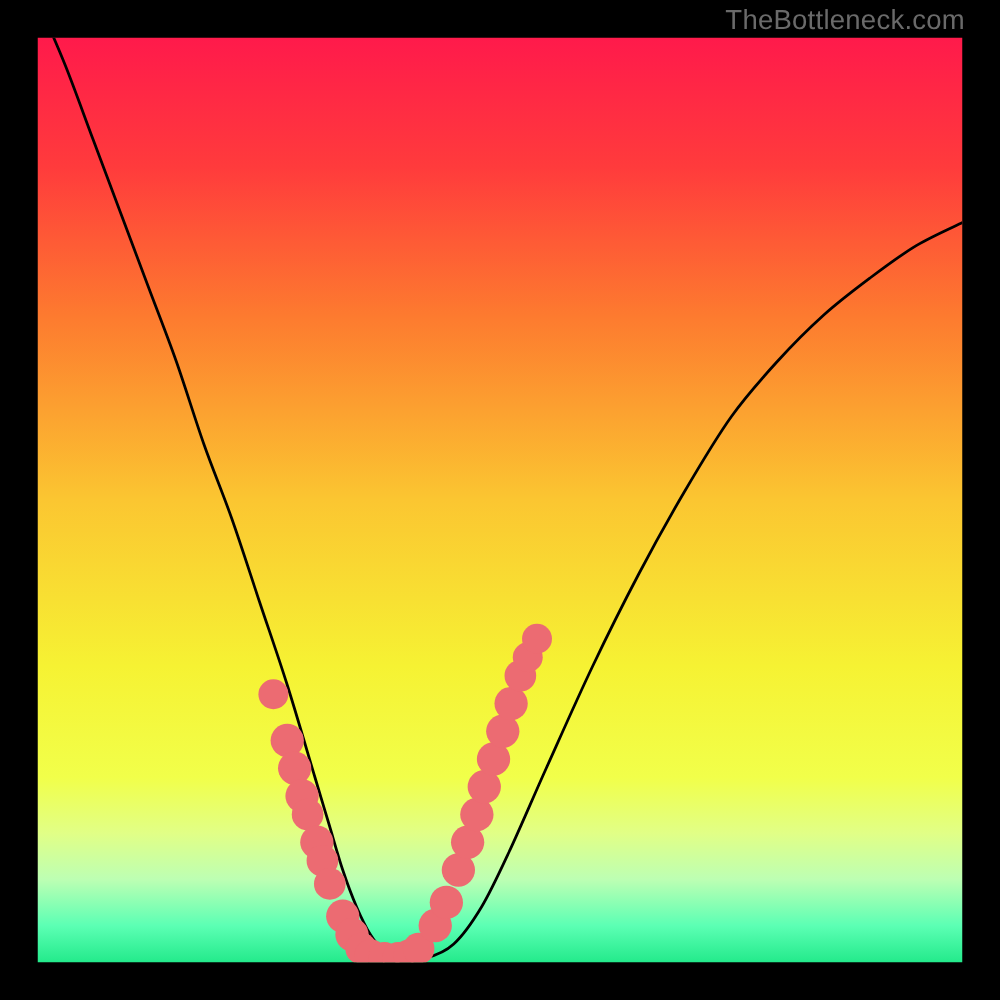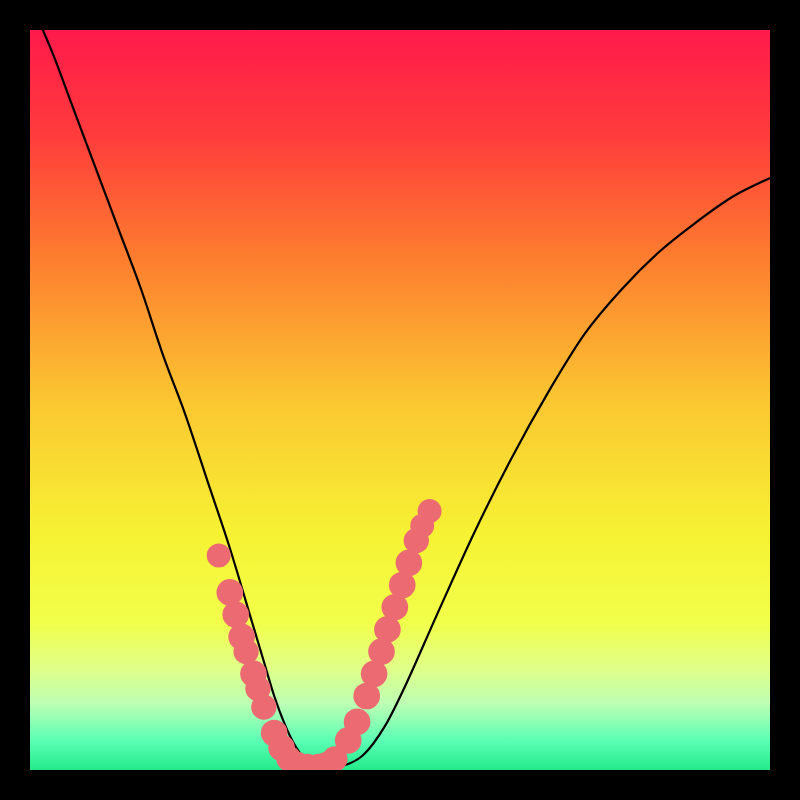--- a/index.html
+++ b/index.html
@@ -35,20 +35,21 @@
     font-weight: 500;
     letter-spacing: 0.2px;
   }
   
   svg { display: block; }
 </style>
 </head>
 <body>
 
 <div class="frame">
+  <div class="attribution">TheBottleneck.com</div>
 
   <div class="plot-area">
     <svg id="chart-svg" width="740" height="740" viewBox="0 0 740 740">
       <defs>
         <linearGradient id="bg-grad" x1="0" y1="0" x2="0" y2="1">
             <stop offset="0.0%" stop-color="#ff1a4b"></stop>
             <stop offset="14.0%" stop-color="#ff3b3c"></stop>
             <stop offset="30.0%" stop-color="#fd7a2f"></stop>
             <stop offset="50.0%" stop-color="#fbc631"></stop>
             <stop offset="68.0%" stop-color="#f6f233"></stop>

